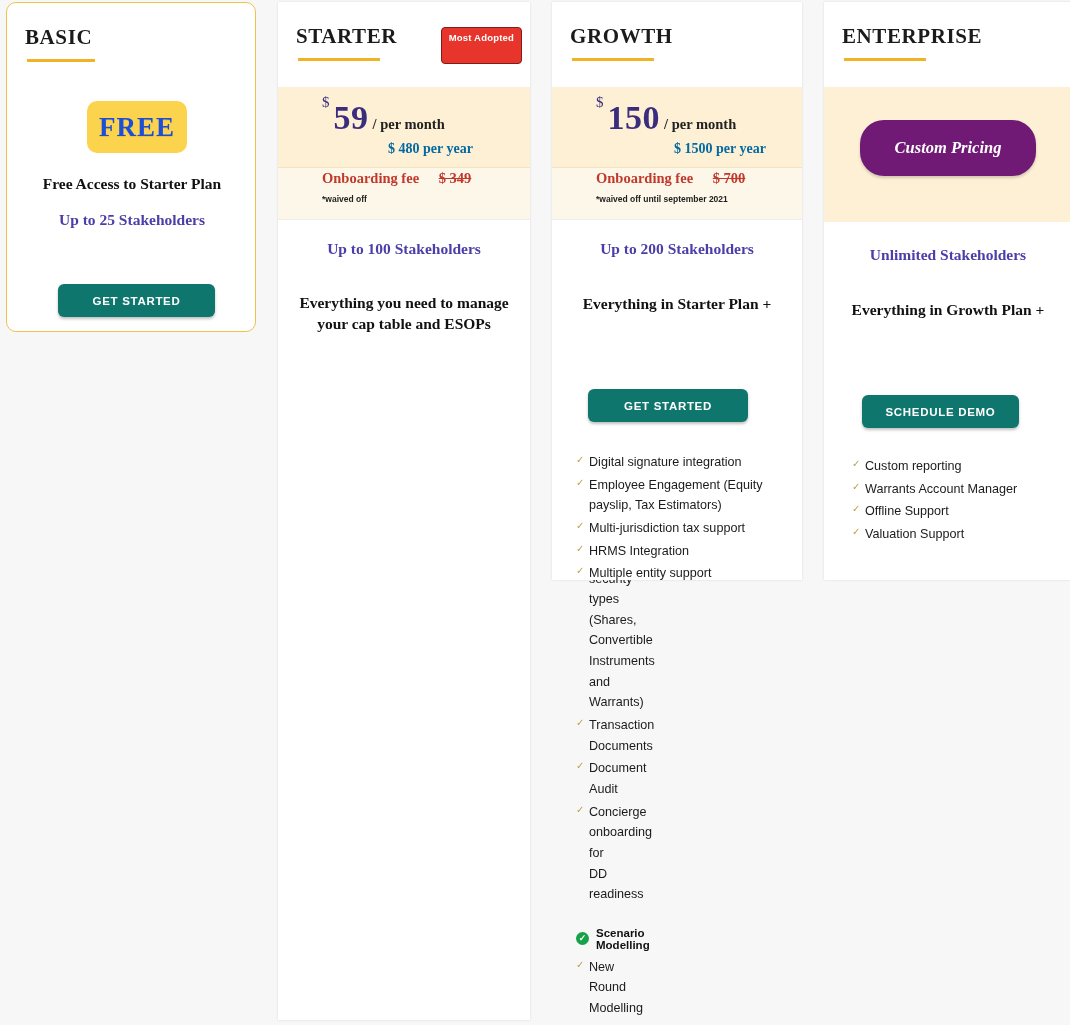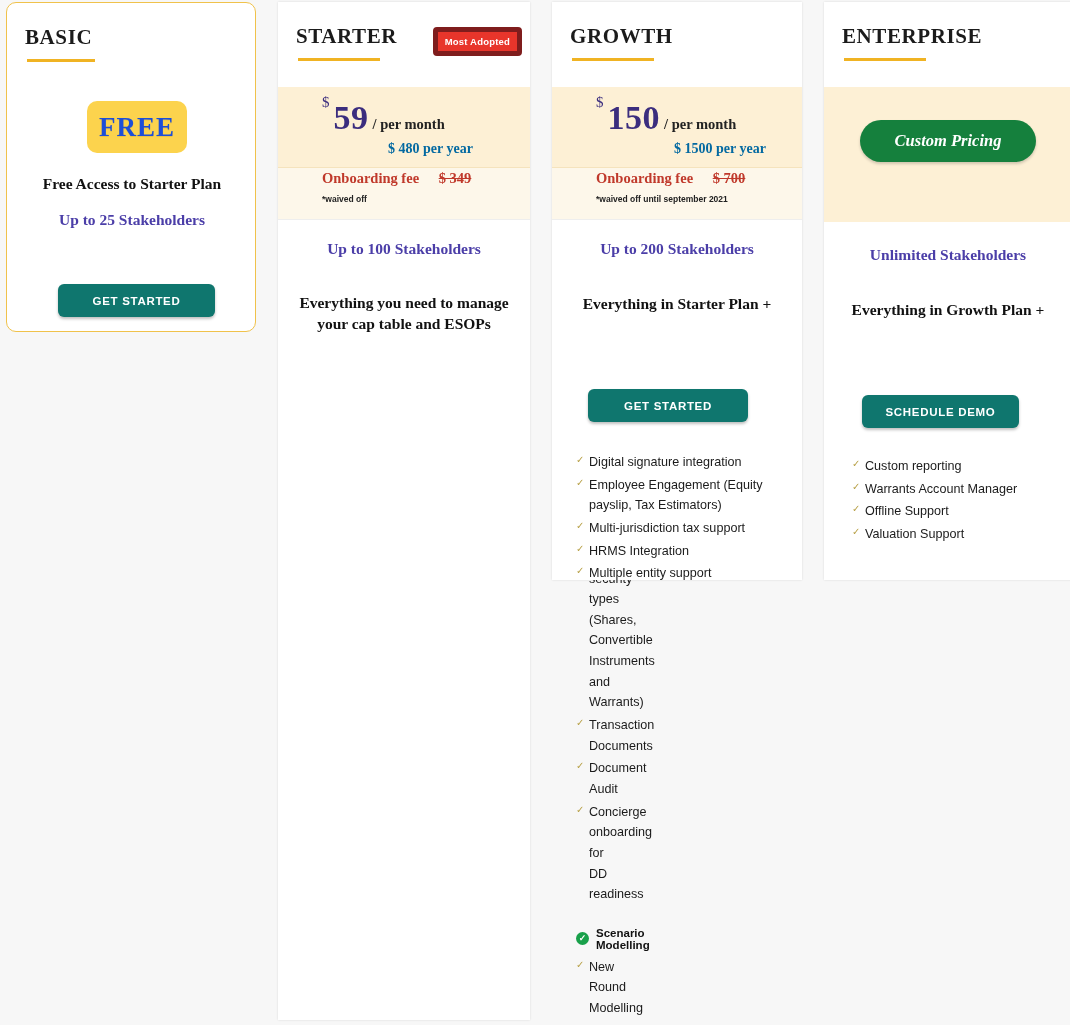--- a/index.html
+++ b/index.html
@@ -137,31 +137,31 @@
     font-family: "Liberation Sans", sans-serif;
     font-weight: bold; font-size: 8.5px; color: #222;
     white-space: nowrap;
   }
 
   .most-adopted {
     position: absolute; right: 8px; top: 25px;
     background: #e8352b;
     color: #fff;
     font-size: 9.5px; font-weight: bold;
-    padding: 4px 7px 4px 7px;
+    padding: 4px 7px 20px 7px;
     border-radius: 4px;
-    border: 5px solid #7f1d1d;
+    border: 1px solid #7f1d1d;
     font-family: "Liberation Sans", sans-serif;
     letter-spacing: .2px;
   }
 
   .custom-pricing {
     position: absolute; left: 36px; top: 118px;
-    width: 176px; height: 42px;
-    background: #15803d;
+    width: 176px; height: 56px;
+    background: #701a75;
     border-radius: 24px;
     display: flex; align-items: center; justify-content: center;
     font-family: "Liberation Serif", serif;
     font-style: italic;
     font-weight: bold; font-size: 16.5px;
     color: #ffffff;
     box-shadow: 0 2px 3px rgba(0,0,0,.18);
   }
 
   .stakeholders {

